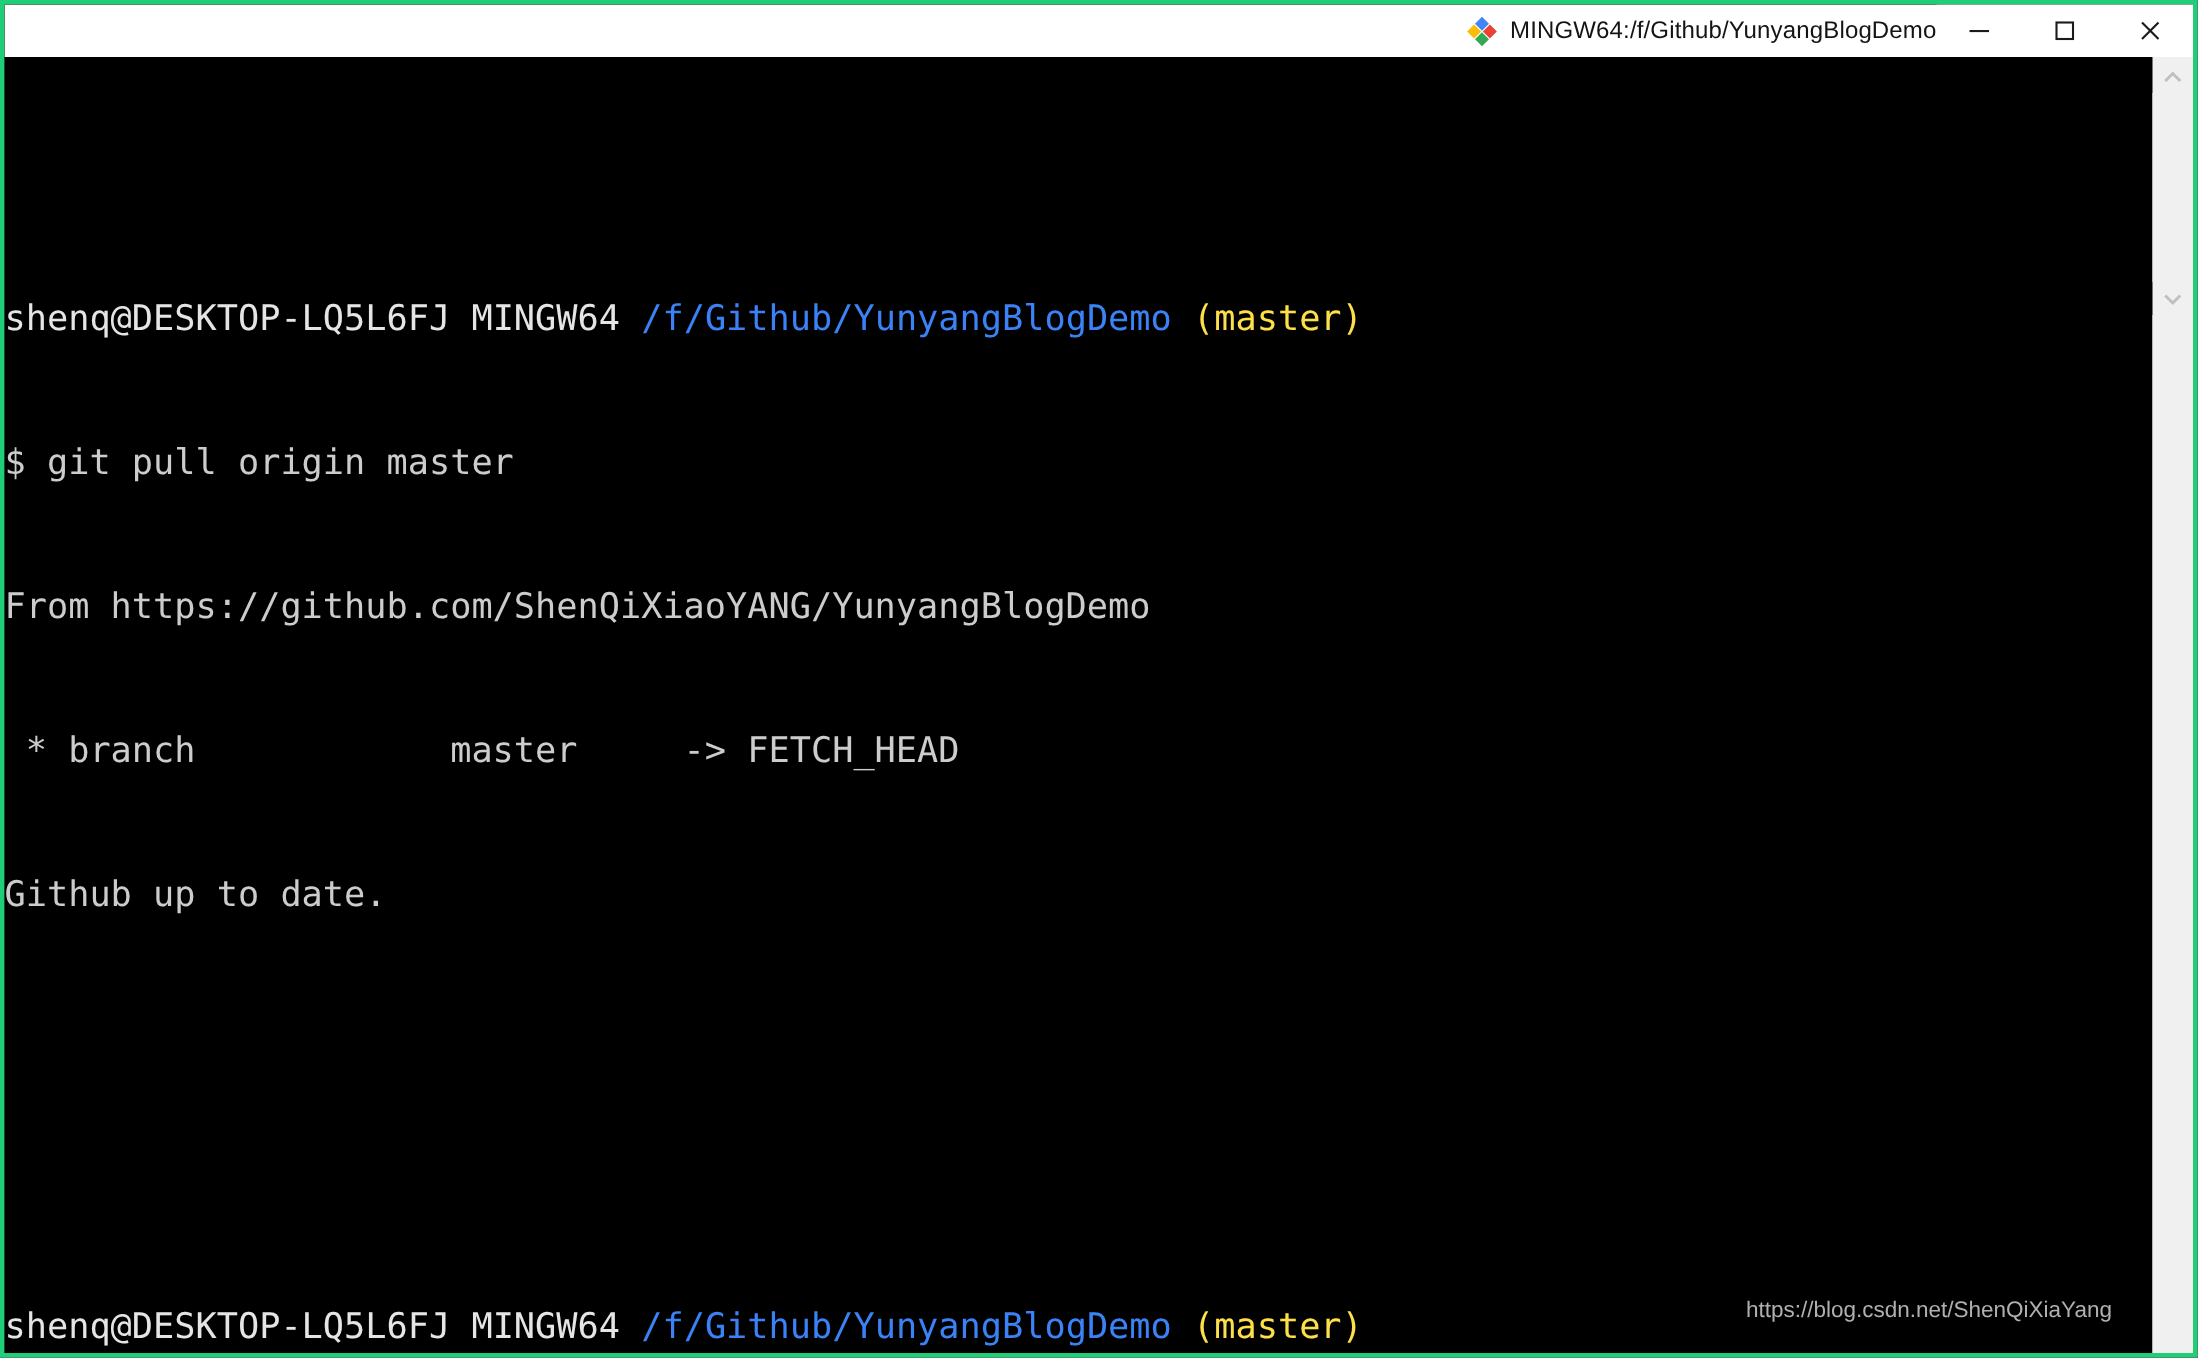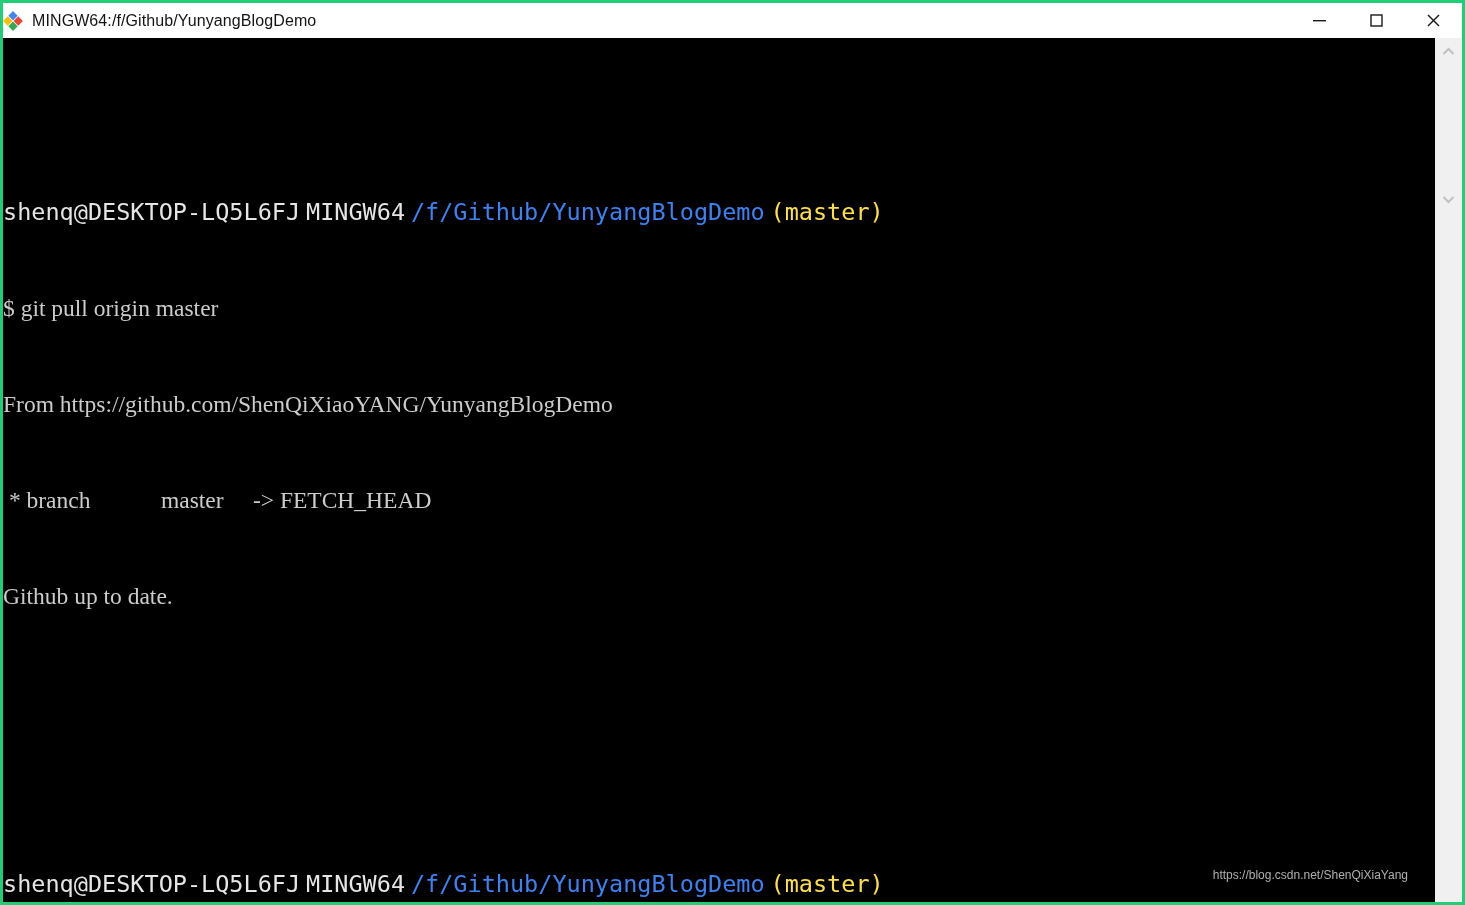--- a/index.html
+++ b/index.html
@@ -34,22 +34,24 @@
     height: 35px;
     background: #ffffff;
     display: flex;
     align-items: center;
     box-sizing: border-box;
   }
 
   #title-left {
     display: flex;
     align-items: center;
+    padding-left: 12px;
     flex: 1 1 auto;
     min-width: 0;
+    justify-content: flex-end;
   }
 
   #app-icon {
     width: 20px;
     height: 20px;
     flex: 0 0 auto;
     margin-right: 9px;
     position: relative;
   }
 
@@ -102,21 +104,21 @@
     letter-spacing: 0px;
   }
 
   .line { height: 32px; }
   .blank { height: 32px; }
 
   .c-green   { color: #e5e5e5; }
   .c-magenta { color: #e5e5e5; }
   .c-yellow  { color: #3b82f6; }
   .c-cyan    { color: #fde047; }
-  .c-white   { color: #cccccc; font-family: Liberation Serif, serif; }
+  .c-white   { color: #cccccc; }
 
   
   #scrollbar {
     position: absolute;
     right: 0;
     top: 35px;
     width: 27px;
     height: 864px;
     background: #f0f0f0;
     box-sizing: border-box;
@@ -148,21 +150,21 @@
     bottom: 0;
     background: #f0f0f0;
   }
 
   
   #watermark {
     position: absolute;
     right: 27px;
     bottom: 20px;
     font-family: "Liberation Sans", sans-serif;
-    font-size: 12px;
+    font-size: 15px;
     color: #b0b0b0;
     white-space: nowrap;
     pointer-events: none;
   }
 </style>
 </head>
 <body>
 
 <div id="window">
 

